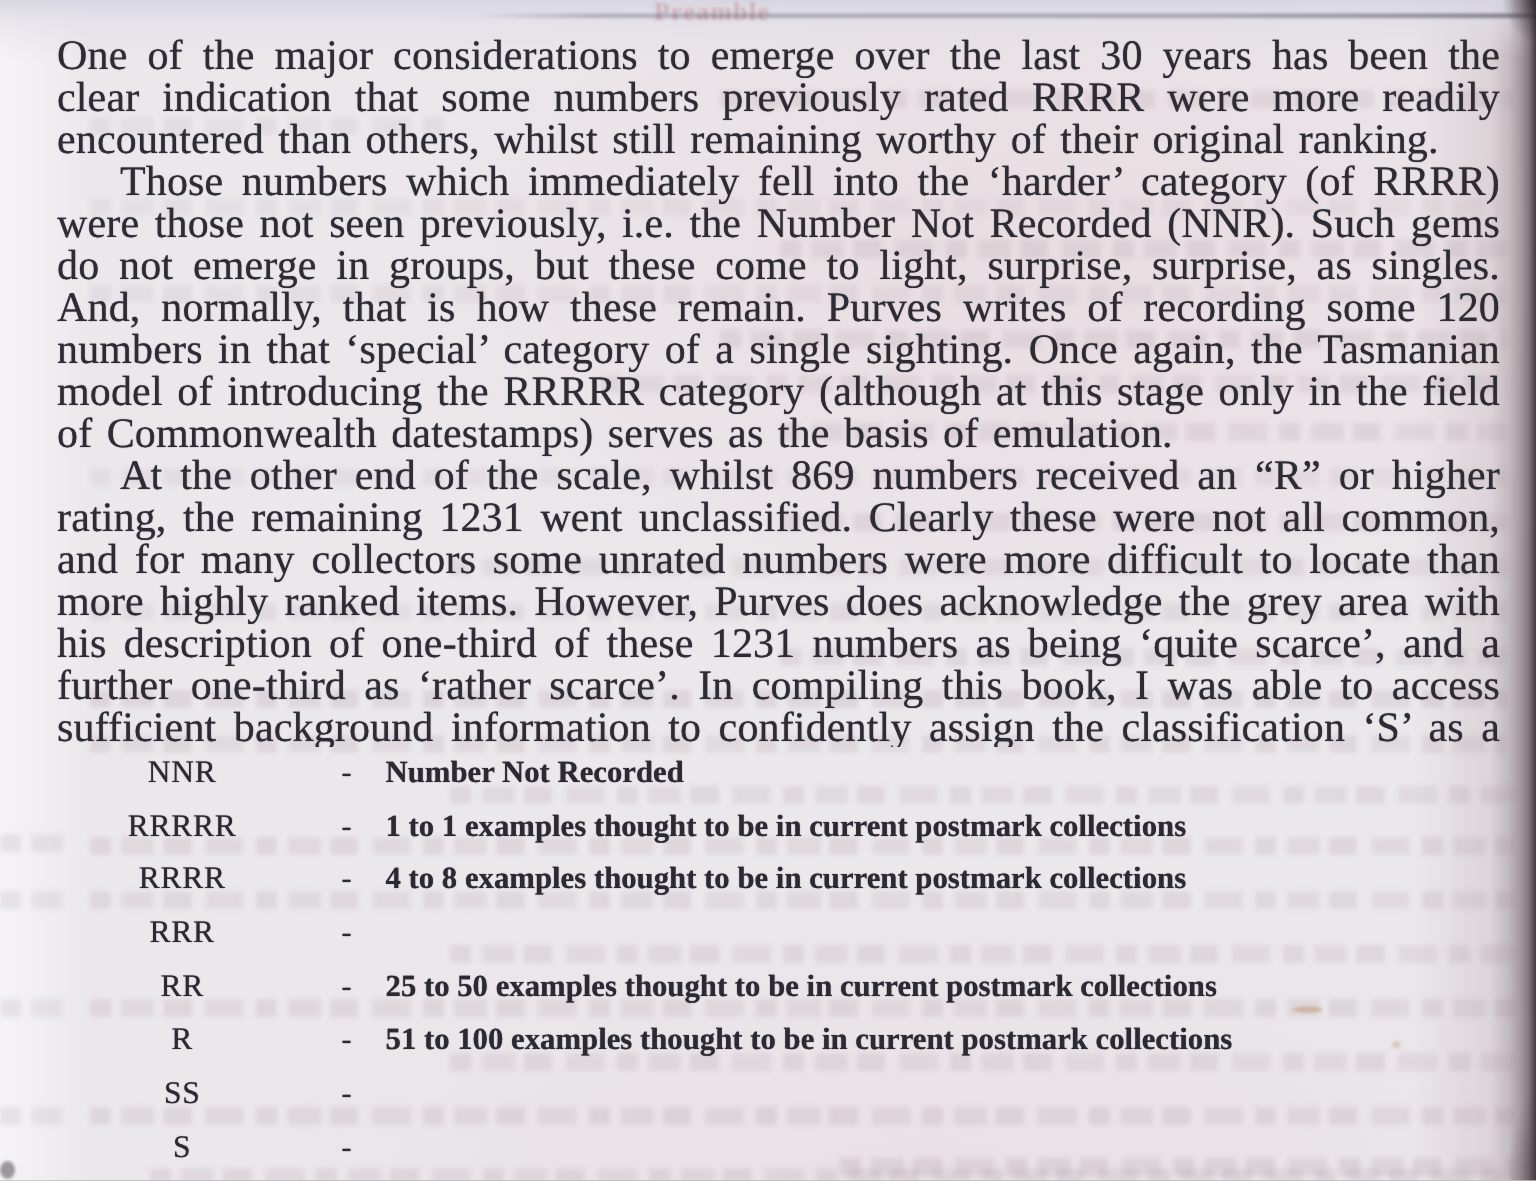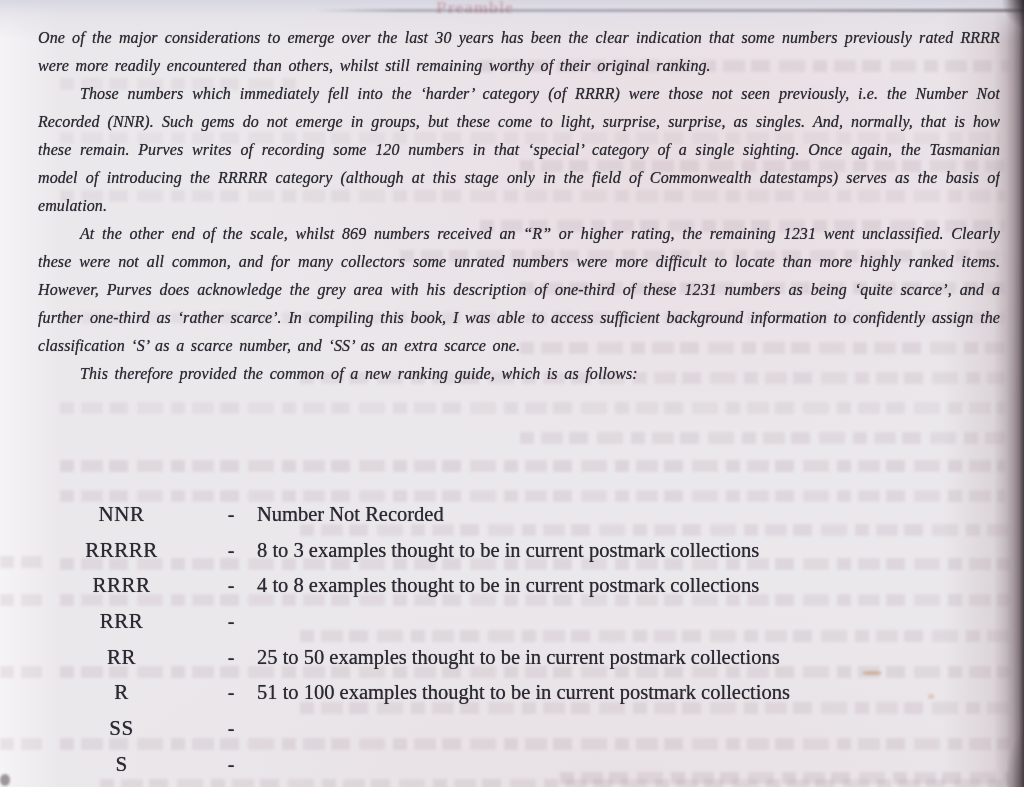--- a/index.html
+++ b/index.html
@@ -16,37 +16,36 @@
       #ebe8ec;
     font-family:"Liberation Serif","DejaVu Serif",serif;
   }
 
   
   .content {
     position:absolute; left:38px; top:24px; width:962px; height:474px;
     overflow:hidden; z-index:3;
   }
   .para {
-    margin:0; font-size:16px; line-height:28px; text-align:justify;
+    margin:0; font-size:28px; line-height:28px; text-align:justify;
     color:#2d2b33; word-spacing:2.5px; letter-spacing:0.1px;
     text-shadow:0 0 0.7px rgba(45,43,55,0.85);
     hyphens:none;
-    font-style:italic;
   }
   .para.indent { text-indent:42px; }
 
   
   .ranking-list { position:absolute; left:38px; top:497px; width:962px; z-index:3; }
   .rank-row { display:flex; align-items:baseline; height:35.7px; line-height:35.7px; }
   .rank-code {
     width:167px; text-align:center; font-size:21px; color:#2b2932;
     letter-spacing:0.5px; text-shadow:0 0 0.7px rgba(43,41,50,0.85);
   }
   .rank-dash { width:52px; text-align:center; font-size:20px; color:#2b2932; text-shadow:0 0 0.7px rgba(43,41,50,0.85); }
-  .rank-desc { flex:1; font-size:20.5px; color:#2b2932; text-shadow:0 0 0.7px rgba(43,41,50,0.85); }
+  .rank-desc { flex:1; font-size:20.5px; color:#2b2932; text-shadow:0 0 0.7px rgba(43,41,50,0.85);font-weight:bold; }
 
   
   .ghost-layer { position:absolute; inset:0; z-index:1; }
   .ghost-line {
     position:absolute; height:12px; filter:blur(1.6px);
     background:repeating-linear-gradient(90deg,
       rgba(156,134,146,0.55) 0 14px, rgba(156,134,146,0) 14px 21px,
       rgba(156,134,146,0.48) 21px 43px, rgba(156,134,146,0) 43px 49px,
       rgba(156,134,146,0.55) 49px 68px, rgba(156,134,146,0) 68px 77px,
       rgba(156,134,146,0.45) 77px 103px, rgba(156,134,146,0) 103px 111px);
@@ -126,21 +125,21 @@
 
   <div class="ranking-list" id="ranking-list">
       <div class="rank-row">
         <span class="rank-code">NNR</span>
         <span class="rank-dash">-</span>
         <span class="rank-desc">Number Not Recorded</span>
       </div>
       <div class="rank-row">
         <span class="rank-code">RRRRR</span>
         <span class="rank-dash">-</span>
-        <span class="rank-desc">8 to 3 examples thought to be in current postmark collections</span>
+        <span class="rank-desc">1 to 1 examples thought to be in current postmark collections</span>
       </div>
       <div class="rank-row">
         <span class="rank-code">RRRR</span>
         <span class="rank-dash">-</span>
         <span class="rank-desc">4 to 8 examples thought to be in current postmark collections</span>
       </div>
       <div class="rank-row">
         <span class="rank-code">RRR</span>
         <span class="rank-dash">-</span>
       </div>

